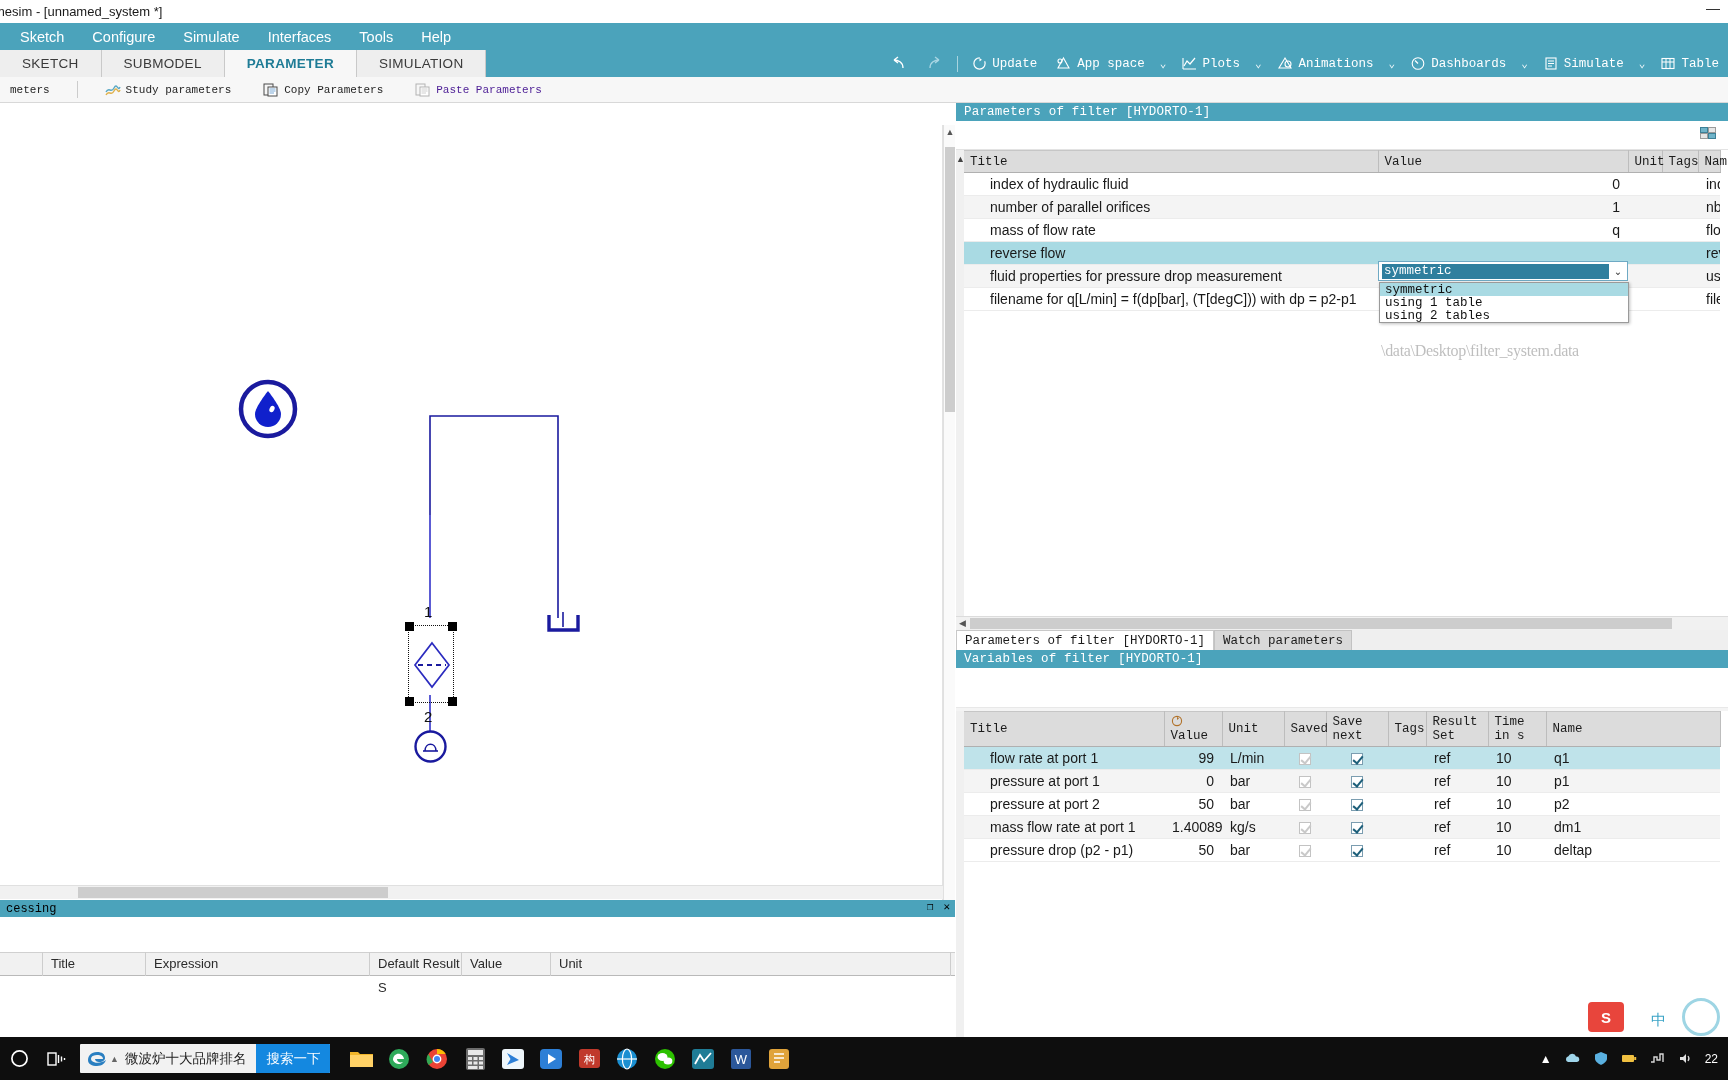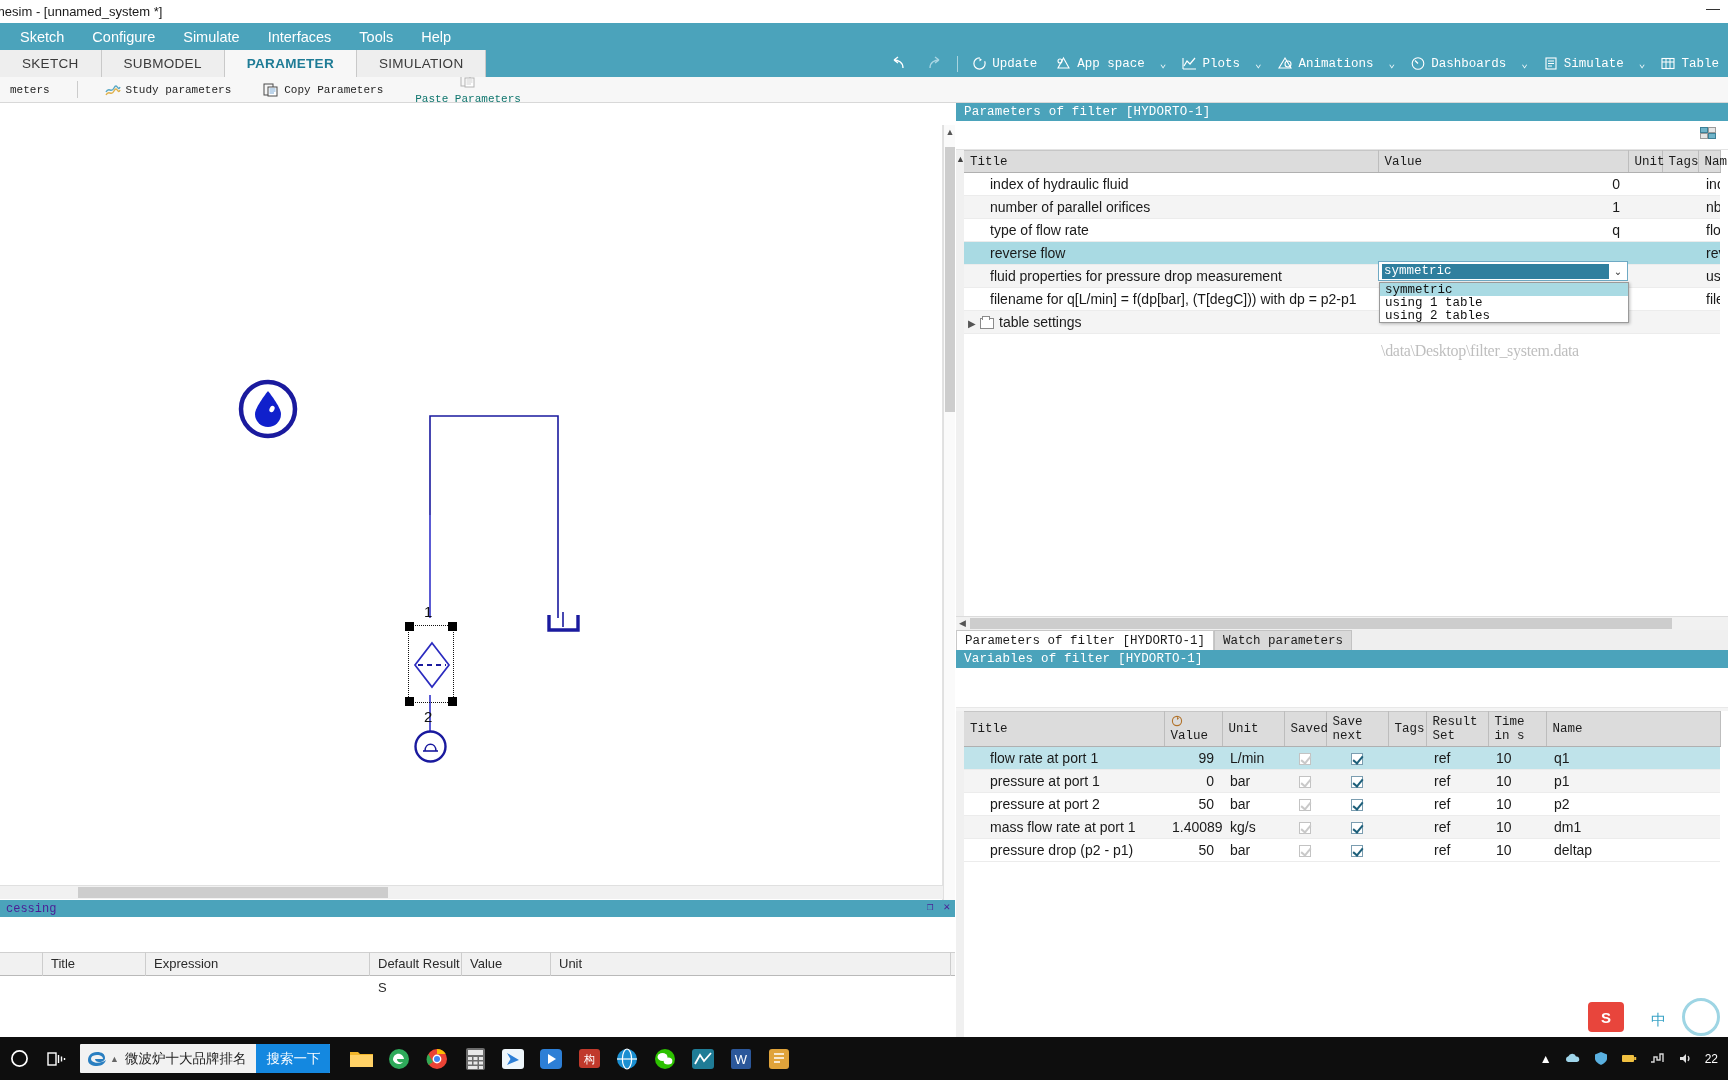--- a/index.html
+++ b/index.html
@@ -53,21 +53,21 @@
   .ribbon-right .caret { padding: 0 6px; font-size: 11px; opacity:.95; cursor:default;}
   .sepv { width:1px; height:16px; background:#bfe0e9; opacity:.8; margin:0 5px;}
 
   
   .toolbar2 {
     height: 26px; background: #f7f7f7; border-bottom:1px solid #d8d8d8;
     display:flex; align-items:center; gap: 12px; font-size: 11px;
     font-family:"Liberation Mono", monospace; color:#1f1f1f;
   }
   .toolbar2 .tb { display:flex; align-items:center; gap:5px; padding: 0 10px; cursor:default; white-space:nowrap;}
-  .toolbar2 .tb.disabled { color:#0f766e;flex-direction:column; }
+  .toolbar2 .tb.disabled { color:#4c1d95; }
   .toolbar2 .tsep { width:1px; height:17px; background:#cccccc; margin: 0 5px; }
 
   
   .workarea { position:absolute; left:0; top:103px; right:0; bottom:0; }
 
   
   .sketchpane { position:absolute; left:0; top:0; width:955px; bottom:0; background:#fff; }
   .doctab-row { height:22px; background:#f0f0f0; border-bottom:1px solid #d6d6d6; position:relative;margin-top:38px; }
   .doctab {
     position:absolute; left:130px; top:0; height:22px; display:flex; align-items:center;
@@ -87,21 +87,21 @@
   .vs-arrow { position:absolute; left:0; width:12px; height:14px; text-align:center; font-size:9px; color:#555; line-height:14px;}
 
   .hscroll-left {
     position:absolute; left:0; right:12px; bottom:0; height:14px; background:#f1f1f1; border-top:1px solid #e0e0e0;
   }
   .hscroll-left .thumb { position:absolute; left:78px; top:1px; width:310px; height:11px; background:#cdcdcd;}
 
   
   .bottompanel { position:absolute; left:0; bottom:0; width:955px; height:180px; background:#fff; }
   .bp-title {
-    height:17px; background:#4ba3bb; color:#4c1d95; font-size:12px; display:flex; align-items:center;
+    height:17px; background:#4ba3bb; color:#000000; font-size:12px; display:flex; align-items:center;
     padding-left:6px; font-family:"Liberation Mono", monospace; position:relative;
   }
   .bp-title .ctrls { position:absolute; right:5px; top:0; display:flex; gap:10px; align-items:center; font-size:11px;}
   .bp-body { position:absolute; left:0; top:17px; right:0; bottom:0; background:#fff; }
   .bp-header {
     position:absolute; left:0; top:35px; right:0; height:24px; display:flex;
     border-top:1px solid #d0d0d0; border-bottom:1px solid #b9b9b9; background:#f1f1f1;
     font-size:13px; color:#2b2b2b; align-items:center;
   }
   .bp-header .cell { border-right:1px solid #cdcdcd; height:24px; line-height:24px; padding-left:8px; }
@@ -446,21 +446,21 @@
               <td>ind</td>
             </tr>
             <tr class="alt">
               <td style="padding-left:26px;">number of parallel orifices</td>
               <td class="num">1</td>
               <td></td>
               <td></td>
               <td>nbo</td>
             </tr>
             <tr>
-              <td style="padding-left:26px;">type of flow rate</td>
+              <td style="padding-left:26px;">mass of flow rate</td>
               <td class="num">q</td>
               <td></td>
               <td></td>
               <td>flo</td>
             </tr>
             <tr class="sel">
               <td style="padding-left:26px;">reverse flow</td>
               <td class="combo-cell"></td>
               <td></td>
               <td></td>
@@ -472,29 +472,20 @@
               <td></td>
               <td></td>
               <td>use</td>
             </tr>
             <tr>
               <td style="padding-left:26px;">filename for q[L/min] = f(dp[bar], (T[degC])) with dp = p2-p1</td>
               <td class="num"></td>
               <td></td>
               <td></td>
               <td>file</td>
-            </tr>
-            <tr class="alt">
-              <td style="padding-left:4px;">
-                <span class="rowcaret">▶</span><span class="folder-ico"></span><span>table settings</span>
-              </td>
-              <td></td>
-              <td></td>
-              <td></td>
-              <td></td>
             </tr>
           </tbody>
         </table>
 
         <div style="position:absolute; left:422px; top:111px; width:250px;">
           <div class="combo" style="position:relative; left:0; top:0;">
             <div class="txt">symmetric</div>
             <div class="arrow">⌄</div>
           </div>
           <div class="dropdown" style="top:21px;">

